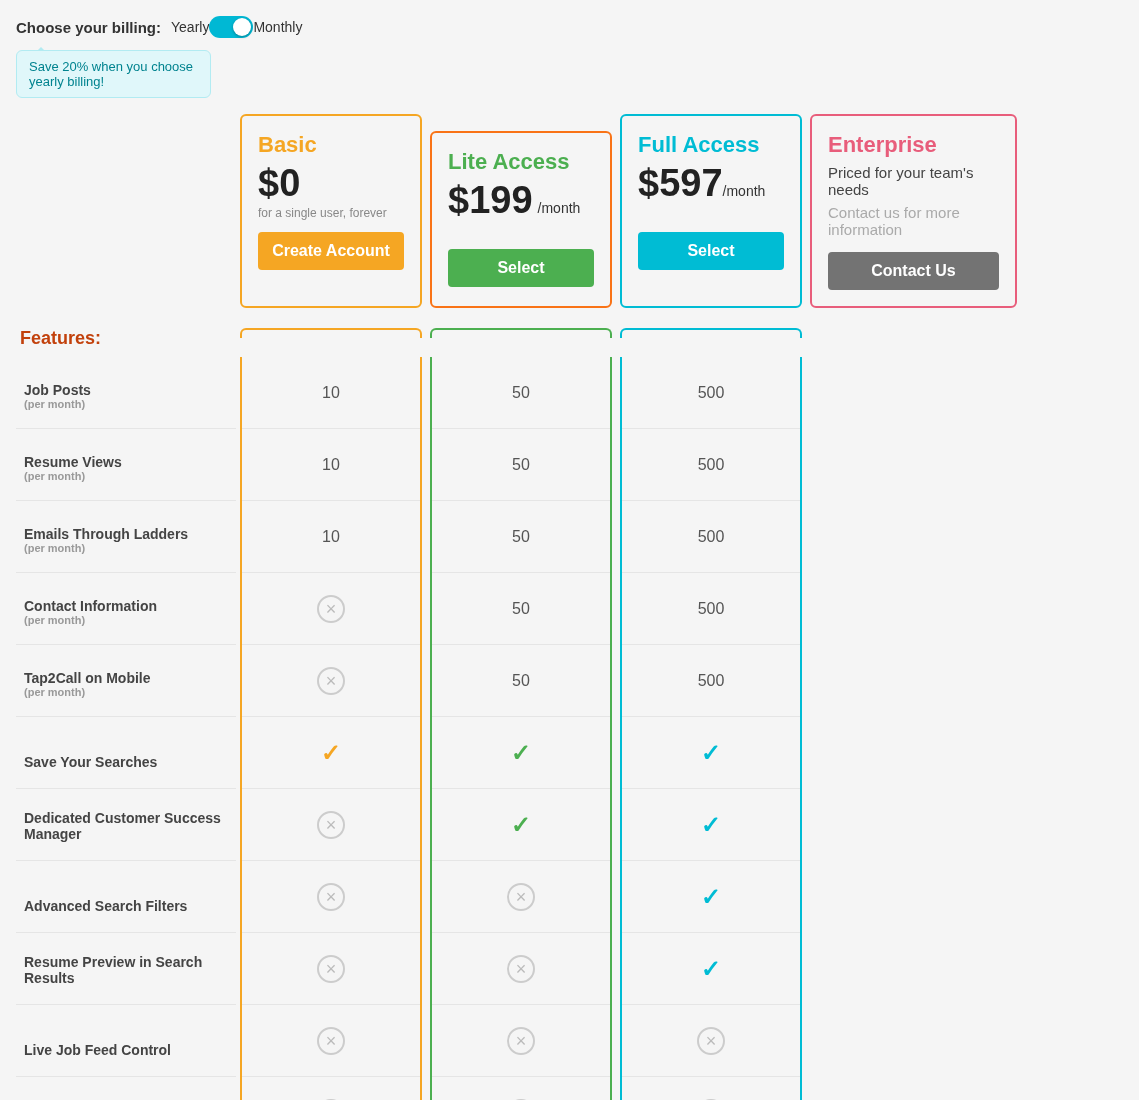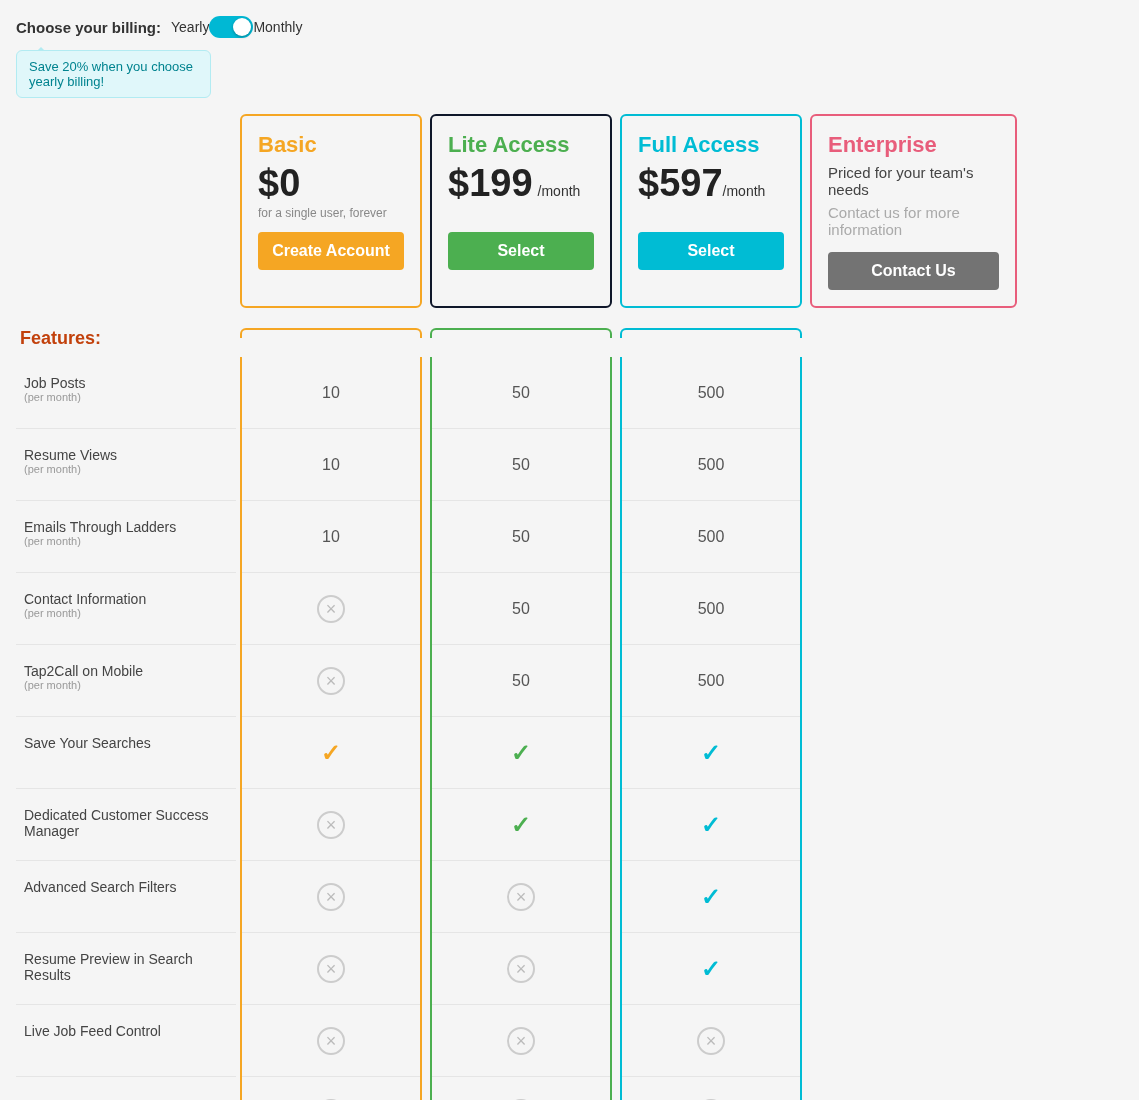--- a/index.html
+++ b/index.html
@@ -12,41 +12,41 @@
     .toggle-wrapper { display: flex; align-items: center; gap: 0; }
     .toggle-track { width: 44px; height: 22px; background: #00b8d4; border-radius: 11px; position: relative; cursor: pointer; }
     .toggle-knob { width: 18px; height: 18px; background: white; border-radius: 50%; position: absolute; top: 2px; right: 2px; box-shadow: 0 1px 3px rgba(0,0,0,0.3); }
     .toggle-text { font-size: 14px; color: #333; }
     .savings-bubble { background: #e0f7fa; border: 1px solid #b2ebf2; border-radius: 6px; padding: 8px 12px; margin-top: 4px; font-size: 13px; color: #00838f; max-width: 195px; position: relative; }
     .savings-bubble::before { content: ''; position: absolute; top: -8px; left: 20px; border: 4px solid transparent; border-bottom-color: #b2ebf2; }
 
     
     .plan-header { border-radius: 6px; padding: 16px; margin: 0 4px; }
     .plan-header.basic { border: 2px solid #f5a623; }
-    .plan-header.lite { border: 2px solid #0f172a; }
+    .plan-header.lite { border: 2px solid #f97316; margin-top: 17px; }
     .plan-header.full { border: 2px solid #00bcd4; }
     .plan-header.enterprise { border: 2px solid #e85d7b; }
 
     .plan-name { font-size: 22px; font-weight: 700; margin-bottom: 6px; }
     .plan-name.basic { color: #f5a623; }
     .plan-name.lite { color: #4caf50; }
     .plan-name.full { color: #00bcd4; }
     .plan-name.enterprise { color: #e85d7b; }
 
     .plan-price { font-size: 38px; font-weight: 700; color: #222; line-height: 1; }
     .plan-subtitle { font-size: 12px; color: #888; margin-top: 4px; margin-bottom: 12px; }
     .enterprise-desc { font-size: 15px; color: #444; margin-bottom: 6px; }
     .enterprise-sub { font-size: 15px; color: #aaa; margin-bottom: 14px; }
 
     .plan-btn { width: 100%; padding: 10px; border: none; border-radius: 4px; font-size: 16px; font-weight: 600; cursor: pointer; color: white; }
     .plan-btn.basic { background: #f5a623; }
     .plan-btn.lite { background: #4caf50; }
     .plan-btn.full { background: #00bcd4; }
     .plan-btn.enterprise { background: #737373; }
-    .feat-label-item { padding: 18px 8px; border-bottom: 1px solid #e5e5e5; min-height: 72px; display: flex; align-items: flex-start; }
+    .feat-label-item { padding: 18px 8px; border-bottom: 1px solid #e5e5e5; min-height: 72px; display: flex; align-items: flex-end; font-weight: bold; }
     .feat-label-item:last-child { border-bottom: none; }
     .feat-label-text { font-size: 14px; color: #444; }
     .feat-label-sub { font-size: 11px; color: #999; display: block; }
 
     .feat-val-item { padding: 18px 8px; border-bottom: 1px solid #e5e5e5; min-height: 72px; display: flex; align-items: center; justify-content: center; text-align: center; font-size: 16px; color: #555; }
     .feat-val-item:last-child { border-bottom: none; }
 
     .check { font-size: 24px; font-weight: 700; }
     .check.yellow { color: #f5a623; }
     .check.green { color: #4caf50; }

